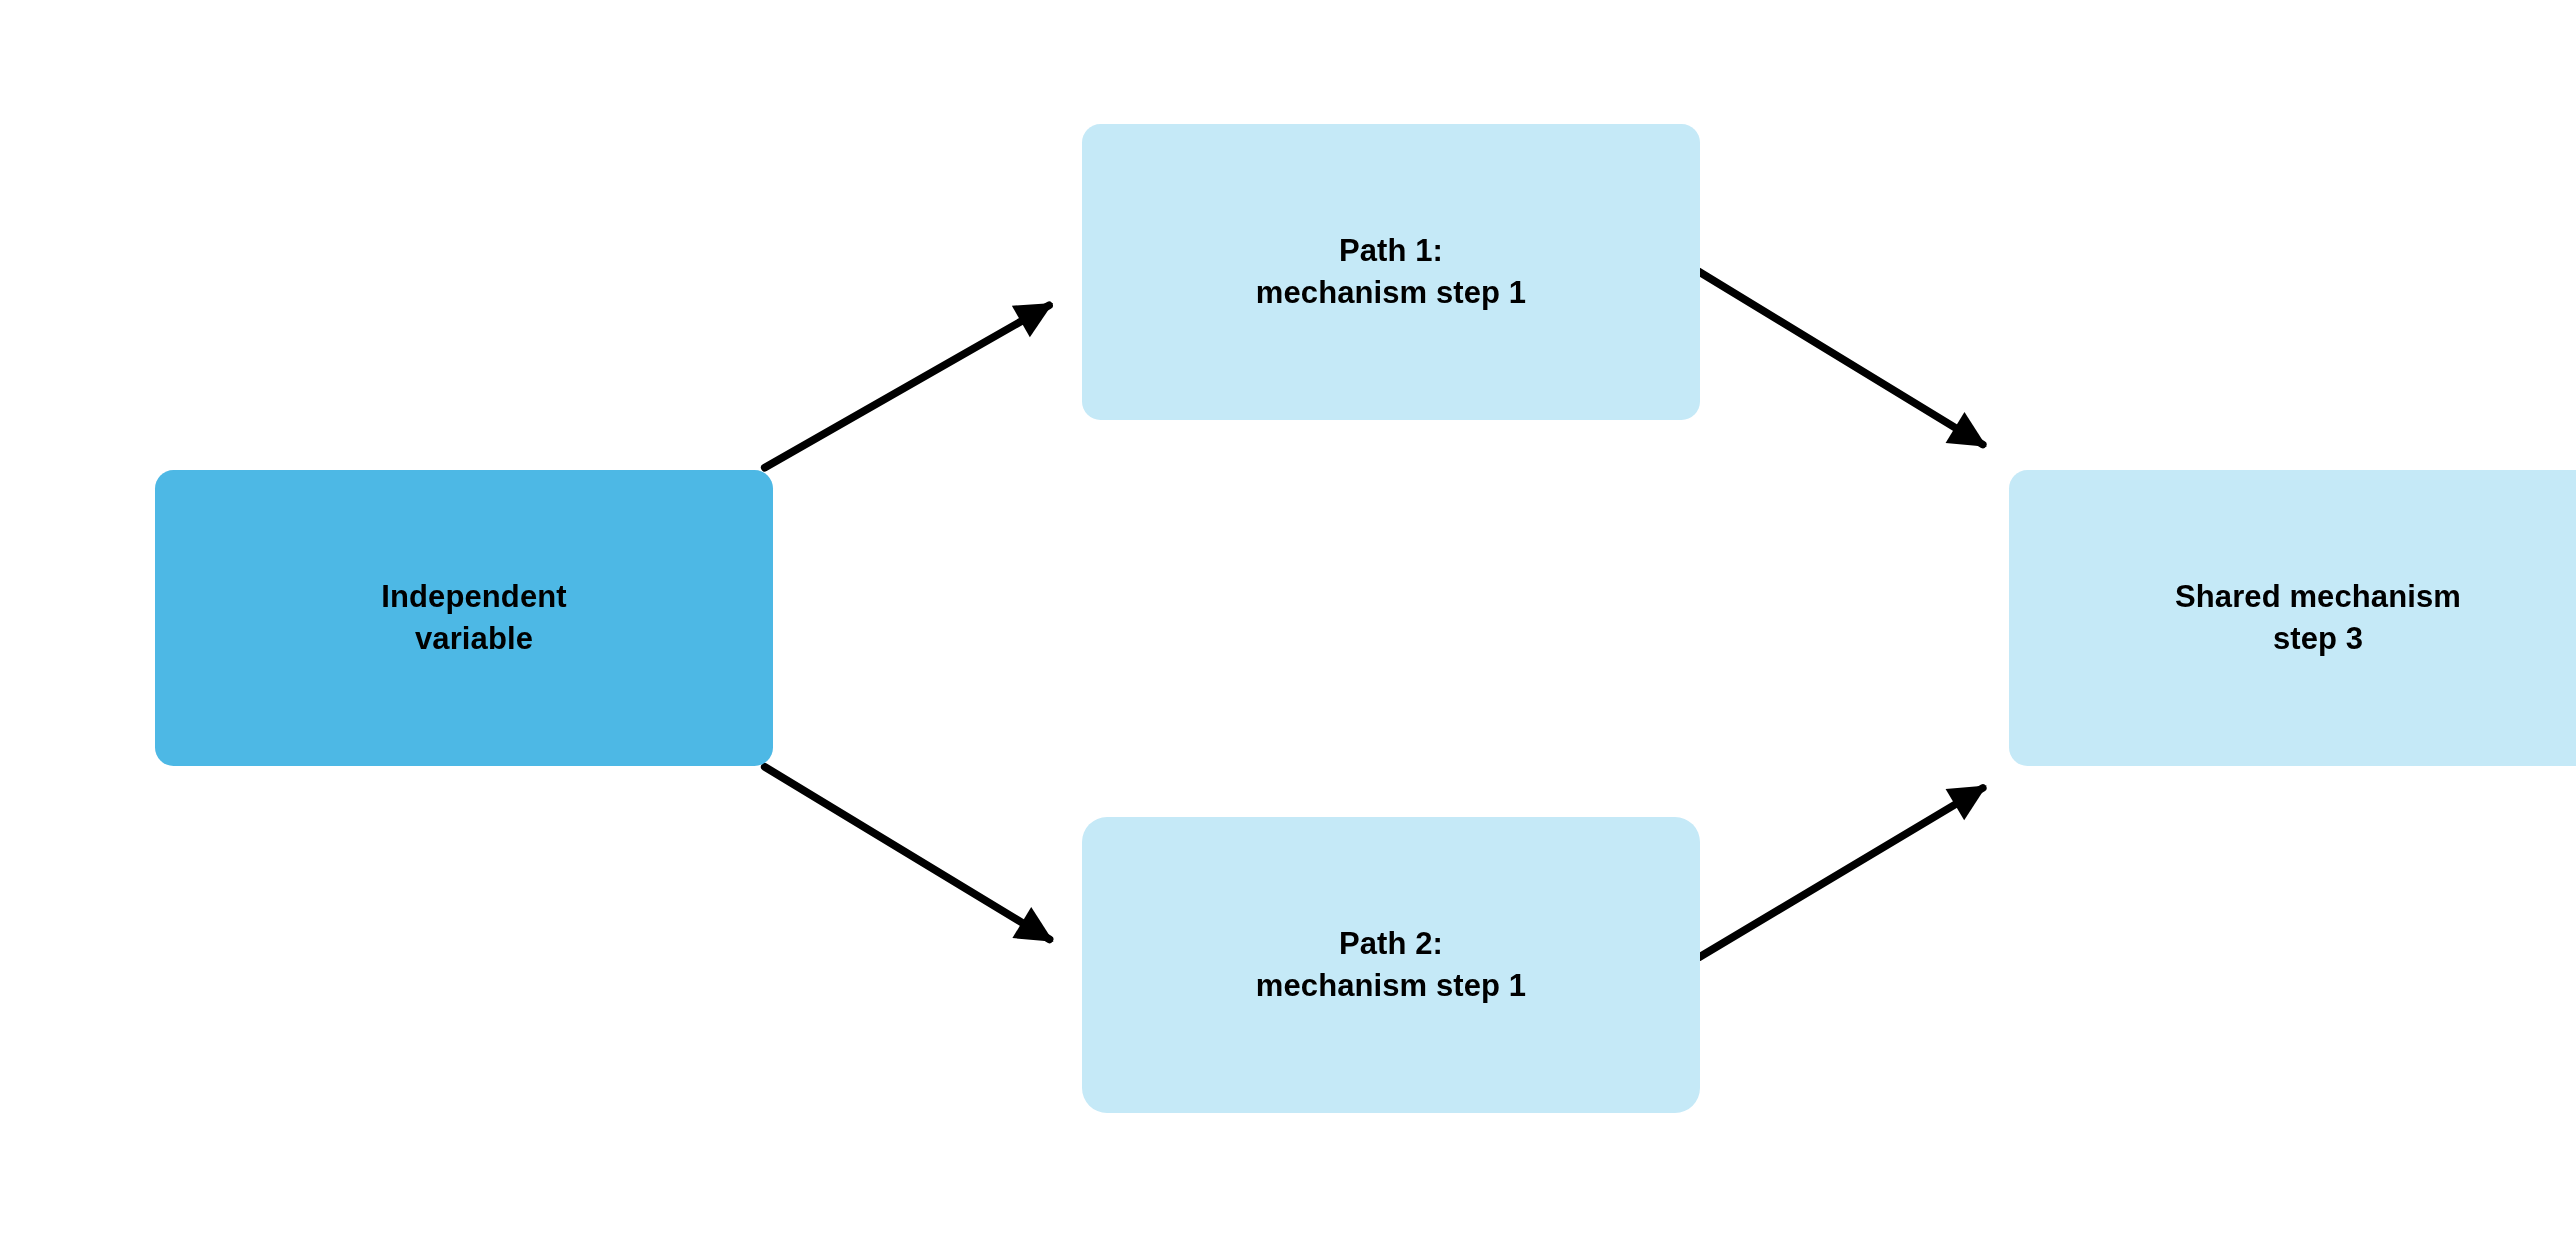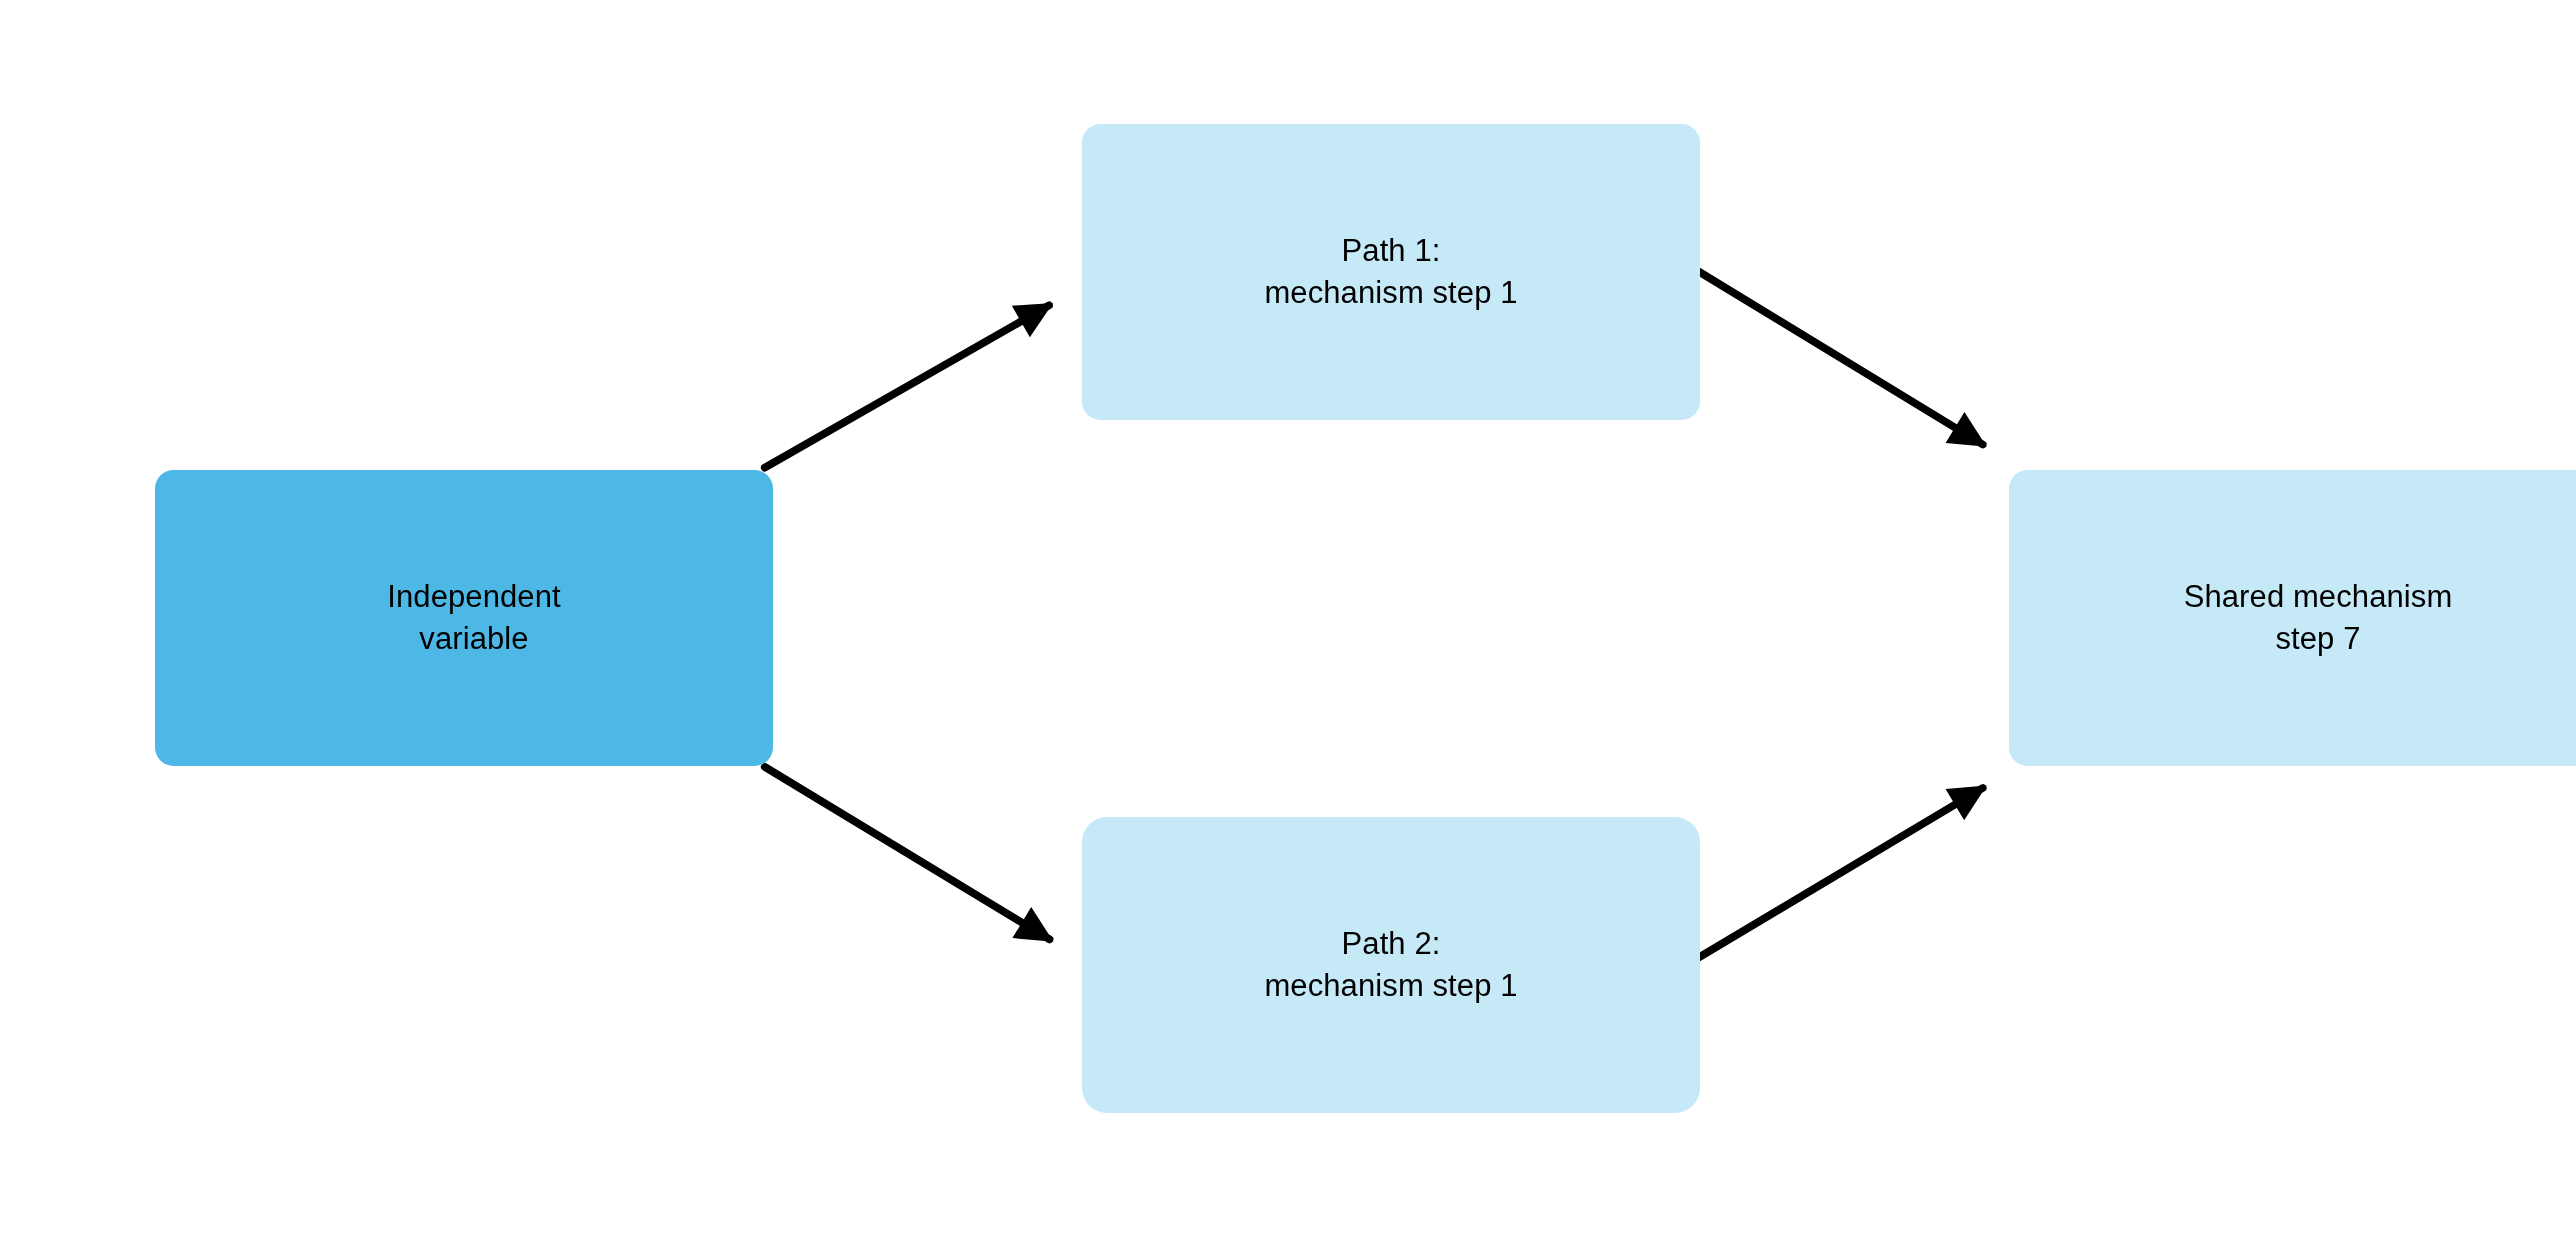--- a/index.html
+++ b/index.html
@@ -30,21 +30,21 @@
     position: absolute;
     box-sizing: border-box;
     border-radius: 18.5px;
     display: flex;
     align-items: center;
     justify-content: center;
     text-align: center;
     color: #000000;
     font-size: 31px;
     line-height: 1.35;
-    font-weight: 400;
+    font-weight: 700;
     white-space: pre-line;
     letter-spacing: 0.1px;
   }
   .node-label {
     display: block;
     white-space: pre-line;
     padding: 0 12.4px;
   }
 </style>
 </head>
@@ -80,17 +80,17 @@
 mechanism step 1</span>
   </div>
 
   <div class="node" id="node-path-2-mechanism-step-1" style="left: 1082px; top: 817px; width: 618px; height: 296px; background: rgb(197, 233, 247); border-radius: 25px;">
     <span class="node-label">Path 2:
 mechanism step 1</span>
   </div>
 
   <div class="node" id="node-shared-mechanism-step-2" style="left: 2009px; top: 470px; width: 618px; height: 296px; background: rgb(197, 233, 247);">
     <span class="node-label">Shared mechanism
-step 7</span>
+step 3</span>
   </div>
 
 </div>
 
 
 </body></html>

